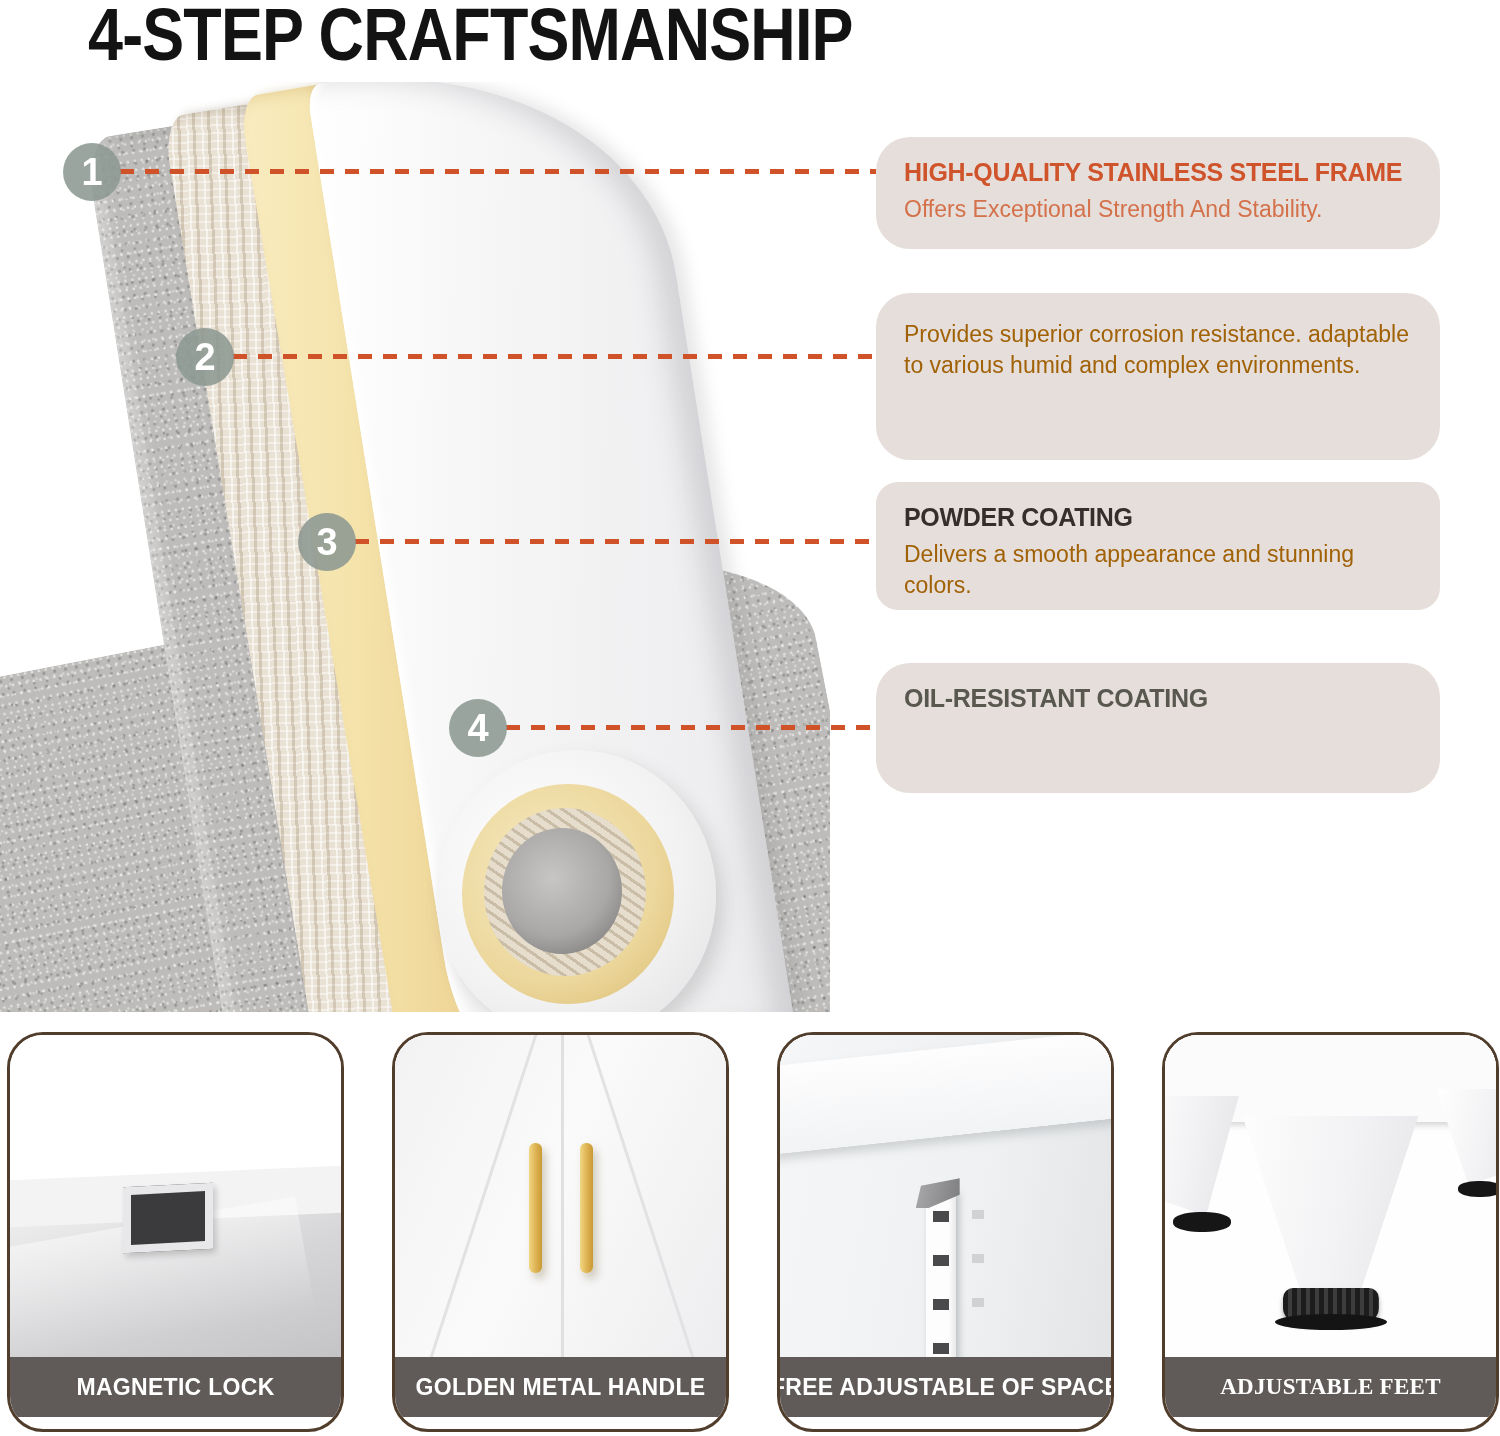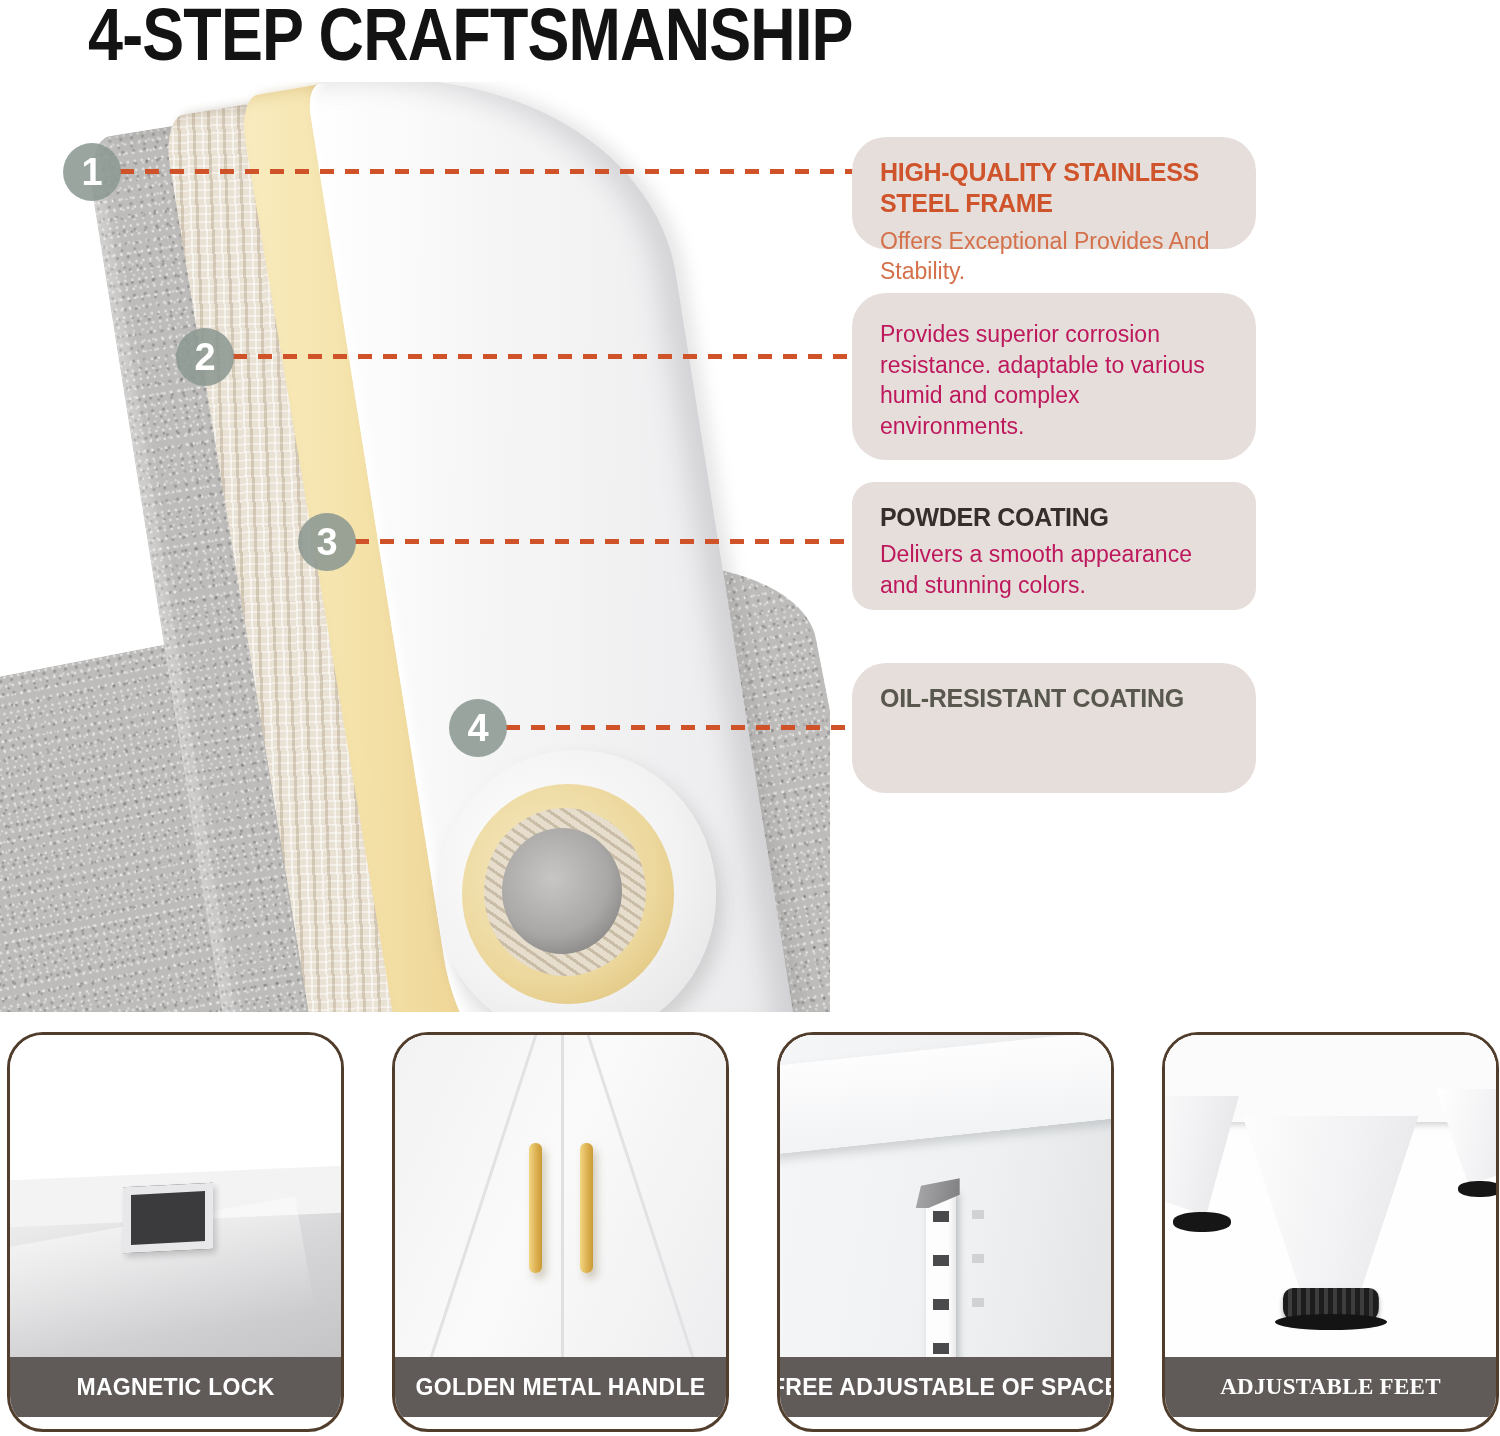--- a/index.html
+++ b/index.html
@@ -70,25 +70,25 @@
   .callout-line{position:absolute;height:5px;
     background:repeating-linear-gradient(90deg,var(--accent) 0 14px, transparent 14px 25px);}
   .step-badge{
     position:absolute;width:58px;height:58px;border-radius:50%;
     background:rgba(140,153,146,.88);
     display:flex;align-items:center;justify-content:center;
     color:#ffffff;font-size:38px;font-weight:800;
   }
   
   .callout{
-    position:absolute;left:852px;width:404px;border-radius:34px;
+    position:absolute;left:876px;width:564px;border-radius:34px;
     background:#e5deda;box-sizing:border-box;padding:20px 28px;
   }
   .callout .c-title{margin:0;font-size:25px;font-weight:800;letter-spacing:-.3px;color:#352e2c;line-height:1.25;}
-  .callout .c-desc{margin:6px 0 0 0;font-size:23px;font-weight:400;color:#be185d;line-height:1.33;}
+  .callout .c-desc{margin:6px 0 0 0;font-size:23px;font-weight:400;color:#a16207;line-height:1.33;}
   .callout.highlight .c-title{color:#d0542b;}
   .callout.highlight .c-desc{color:#d4714a;}
   .callout.muted .c-title{color:#59584f;}
   .callout.muted .c-desc{color:#6c6b67;}
   
   .feature-card{
     position:absolute;top:1032px;width:337px;height:400px;
     border:3px solid #513d2c;border-radius:36px;overflow:hidden;
     background:#ffffff;box-sizing:border-box;
   }
@@ -168,21 +168,21 @@
     </div>
   <div class="step-badge" style="left:298px;top:513px;">
       <span>3</span>
     </div>
   <div class="step-badge" style="left:449px;top:699px;">
       <span>4</span>
     </div>
 
   <div class="callout highlight" style="top:137px;height:112px;">
     <p class="c-title">HIGH-QUALITY STAINLESS STEEL FRAME</p>
-    <p class="c-desc">Offers Exceptional Provides And Stability.</p>
+    <p class="c-desc">Offers Exceptional Strength And Stability.</p>
   </div>
   <div class="callout" style="top:293px;height:167px;">
     <p class="c-desc">Provides superior corrosion resistance. adaptable to various humid and complex environments.</p>
   </div>
   <div class="callout" style="top:482px;height:128px;border-radius:22px;">
     <p class="c-title">POWDER COATING</p>
     <p class="c-desc">Delivers a smooth appearance and stunning colors.</p>
   </div>
   <div class="callout muted" style="top:663px;height:130px;">
     <p class="c-title">OIL-RESISTANT COATING</p>

